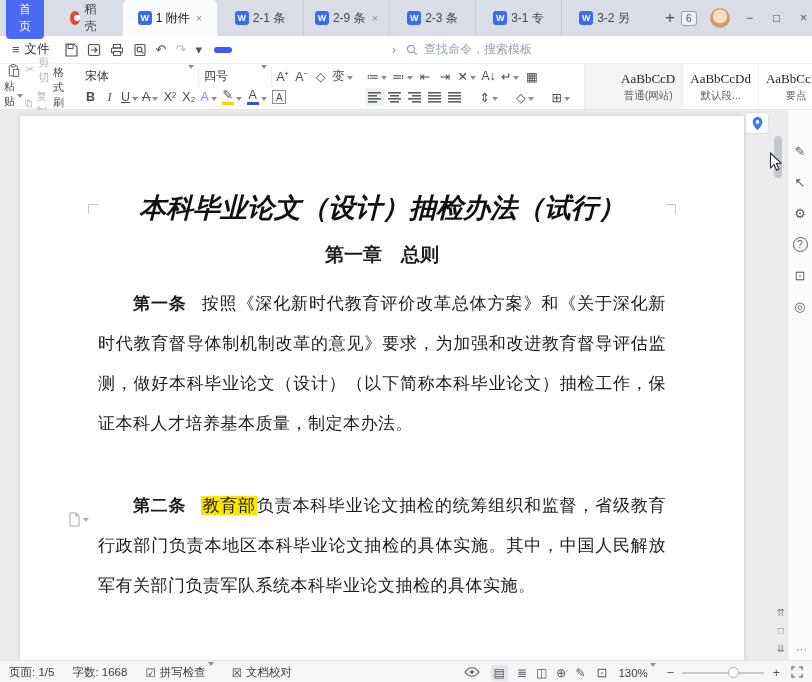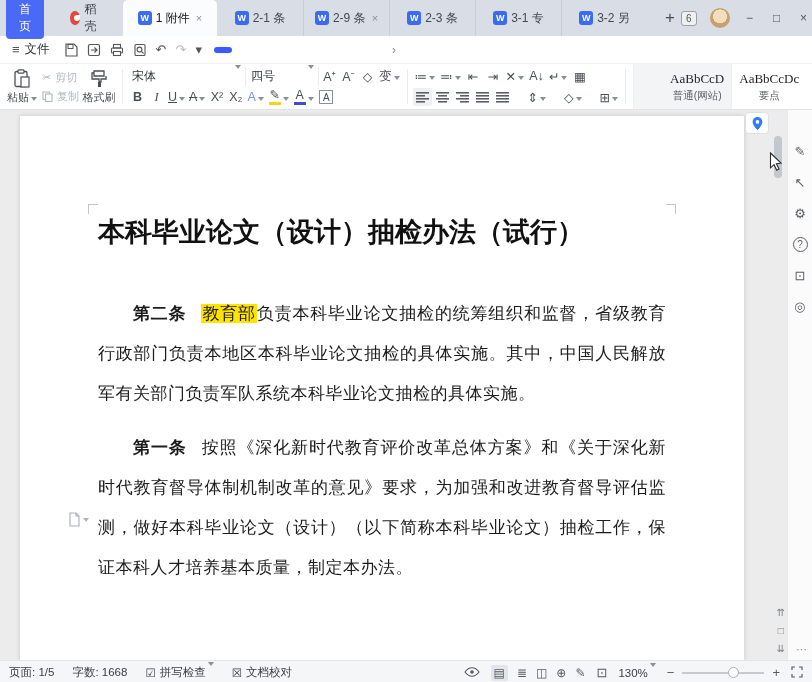--- a/index.html
+++ b/index.html
@@ -106,22 +106,22 @@
   .scard .sname { font-size:10.5px; color:#5d6269; margin-top:2px; }
 
   
   .docarea { position:relative; height:550px; background:#ececec; overflow:hidden; }
   .page { position:absolute; left:20px; top:6px; width:724px; bottom:0; background:#fff;
     box-shadow:0 0 5px rgba(0,0,0,.16); }
   .cornermark { position:absolute; top:88px; width:10px; height:10px; }
   .cornermark.lm { left:68px; border-top:1px solid #c6c6c6; border-left:1px solid #c6c6c6; }
   .cornermark.rm { right:68px; border-top:1px solid #c6c6c6; border-right:1px solid #c6c6c6; }
   .page-inner { padding:0 78px; font-family:"Liberation Serif", serif; color:#1c1c1c; }
-  .doc-title { margin-top:96px; font-size:27px; font-weight:bold;
-    line-height:40px; color:#111; }
+  .doc-title { margin-top:72px; text-align:center; font-size:27px; font-weight:bold;
+    line-height:40px; color:#111;font-style:italic; }
   .doc-chapter { margin-top:12px; text-align:center; font-size:19px; font-weight:bold;
     line-height:30px; }
   .para { font-size:17px; line-height:40px; text-align:justify; text-indent:35px;
     letter-spacing:.5px; }
   .para.p1 { margin-top:14px; }
   .para.p2 { margin-top:42px; }
   .plabel { font-weight:bold; margin-right:15px; }
   .hl { background:#ffe400; padding:0 1px; }
   .margin-paste { position:absolute; left:48px; top:396px; display:flex;
     align-items:center; gap:2px; color:#9aa0a8; }
@@ -255,20 +255,27 @@
       <span class="rtab"></span>
       <span class="rtab"></span>
       <span class="rtab"></span>
       <span class="rtab"></span>
       <span class="rtab"></span>
       <span class="rtab"></span>
       <span class="rtab"></span>
       <span class="rtab"></span>
     </div>
   <span class="overflow-arrow">›</span>
+  <span class="searchbox">
+    <svg width="12" height="12" viewBox="0 0 12 12">
+        <circle cx="5" cy="5" r="3.6" fill="none" stroke="#9aa2ad" stroke-width="1.2"></circle>
+        <path d="M7.8 7.8l3 3" stroke="#9aa2ad" stroke-width="1.2"></path>
+      </svg>
+    <span>查找命令，搜索模板</span>
+  </span>
 </div>
 
 <div class="toolbar">
   <div class="bigbtn">
     <svg width="18" height="19" viewBox="0 0 18 19">
         <rect x="2" y="2.5" width="12" height="15" rx="1.5" fill="none" stroke="#4a4f55" stroke-width="1.3"></rect>
         <rect x="5" y="0.8" width="6" height="3.4" rx="1" fill="#fff" stroke="#4a4f55" stroke-width="1.2"></rect>
         <rect x="8" y="8" width="8" height="10" fill="#fff" stroke="#4a4f55" stroke-width="1.2"></rect>
       </svg>
     <span class="cap dd">粘贴</span>
@@ -429,35 +436,40 @@
       </div>
   </div>
   <div class="vsep"></div>
   <div class="styles-gallery">
 
       <span class="scard sel">
       <span class="samp">AaBbCcD</span>
       <span class="sname">普通(网站)</span>
     </span>
       <span class="scard">
+      <span class="samp">AaBbCcDd</span>
+      <span class="sname">默认段...</span>
+    </span>
+      <span class="scard">
       <span class="samp">AaBbCcDc</span>
       <span class="sname">要点</span>
     </span>
     </div>
 
 </div>
 
 <div class="docarea">
   <div class="page">
     <div class="cornermark lm"></div>
     <div class="cornermark rm"></div>
     <div class="page-inner">
       <div class="doc-title">本科毕业论文（设计）抽检办法（试行）</div>
+      <div class="doc-chapter">第一章　总则</div>
+      <p class="para p1"><span class="plabel">第一条</span><span>按照《深化新时代教育评价改革总体方案》和《关于深化新时代教育督导体制机制改革的意见》要求，为加强和改进教育督导评估监测，做好本科毕业论文（设计）（以下简称本科毕业论文）抽检工作，保证本科人才培养基本质量，制定本办法。</span></p>
       <p class="para p2"><span class="plabel">第二条</span><span class="hl">教育部</span><span>负责本科毕业论文抽检的统筹组织和监督，省级教育行政部门负责本地区本科毕业论文抽检的具体实施。其中，中国人民解放军有关部门负责军队系统本科毕业论文抽检的具体实施。</span></p>
-      <p class="para p1"><span class="plabel">第一条</span><span>按照《深化新时代教育评价改革总体方案》和《关于深化新时代教育督导体制机制改革的意见》要求，为加强和改进教育督导评估监测，做好本科毕业论文（设计）（以下简称本科毕业论文）抽检工作，保证本科人才培养基本质量，制定本办法。</span></p>
     </div>
     <span class="margin-paste">
       <svg width="13" height="15" viewBox="0 0 13 15">
           <path d="M2 1h6l3 3v10H2z" fill="#fff" stroke="#a8adb5" stroke-width="1.1"></path>
           <path d="M8 1v3h3" fill="none" stroke="#a8adb5" stroke-width="1.1"></path>
         </svg>
     </span>
   </div>
 
   <span class="pinbtn">

